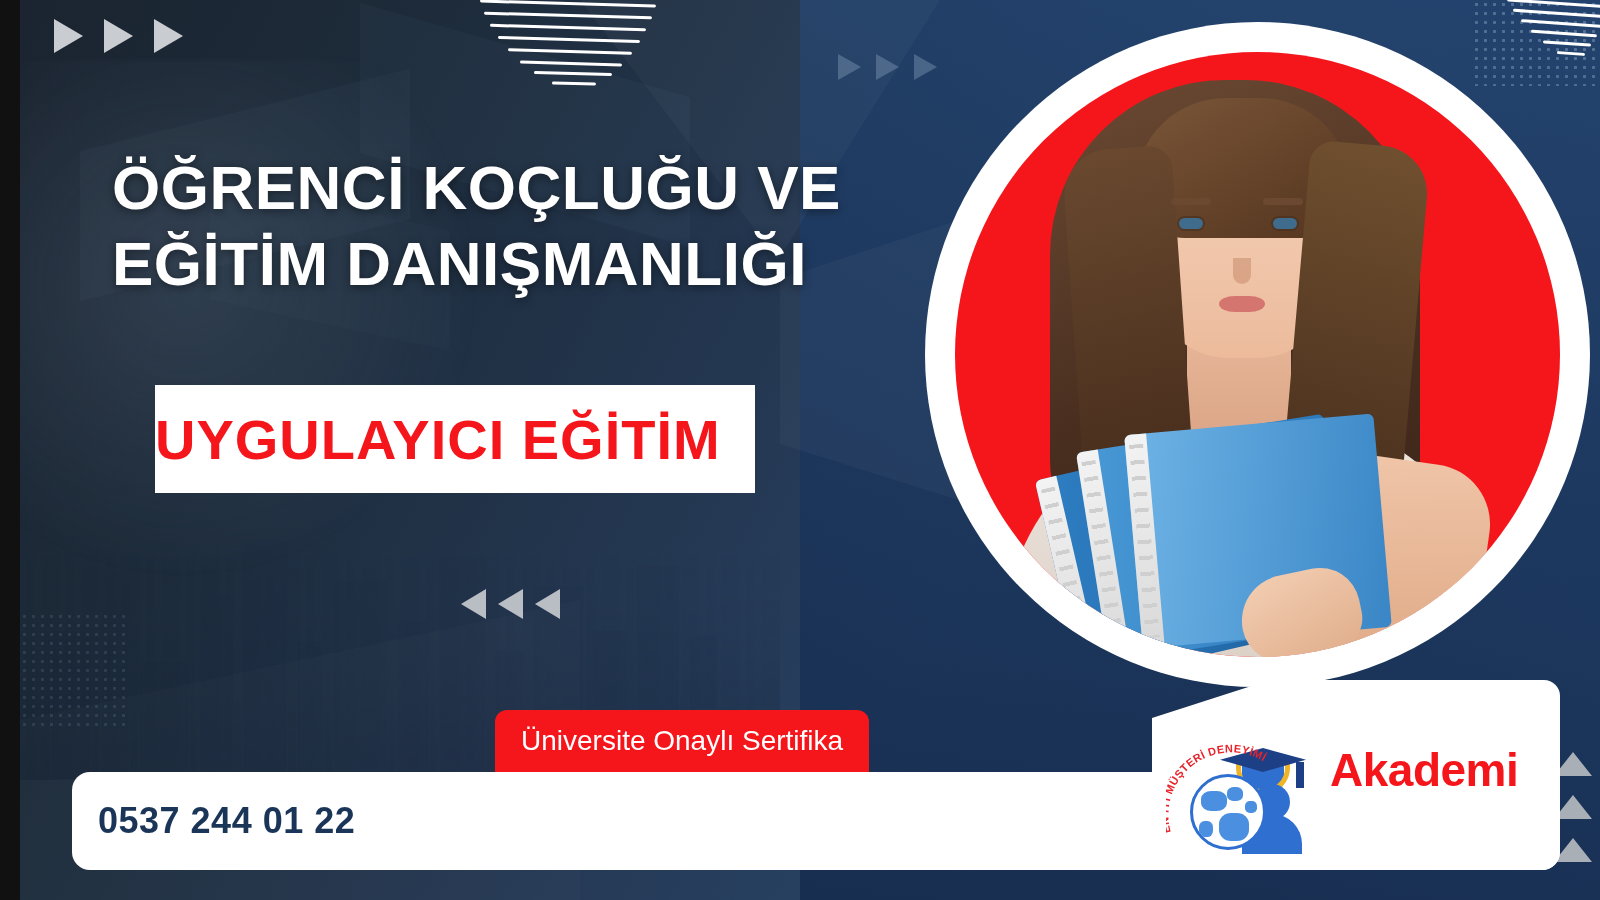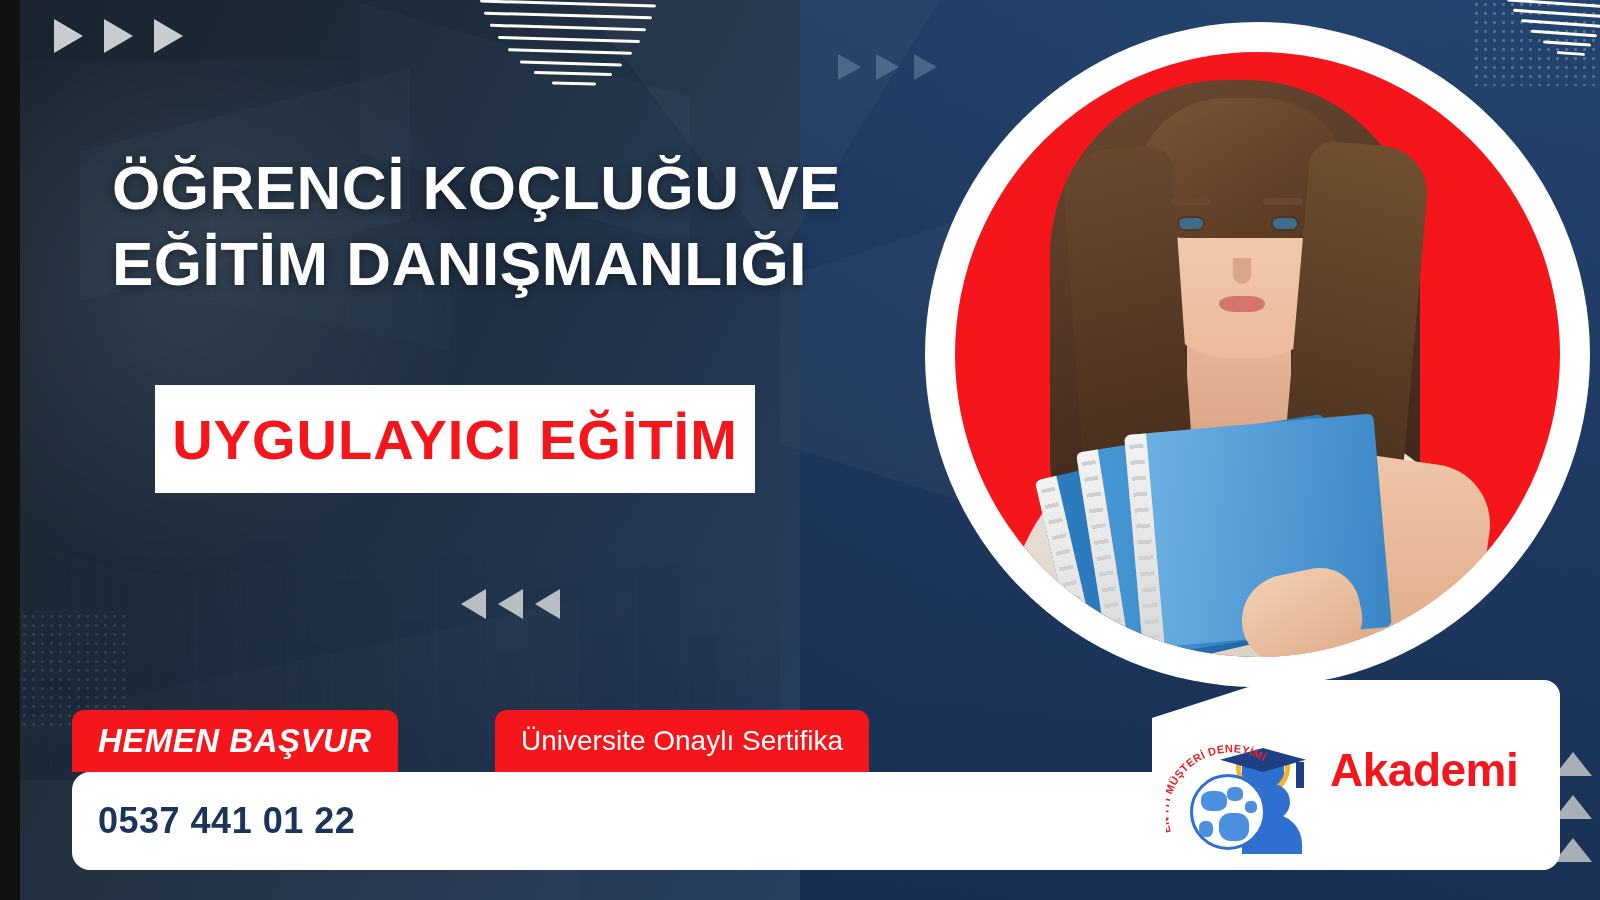--- a/index.html
+++ b/index.html
@@ -185,21 +185,21 @@
     letter-spacing:.5px;
     text-shadow:0 2px 10px rgba(0,0,0,.45);
     font-stretch:condensed;
   }
   .headline div{ white-space:nowrap; }
 
   .highlight-box{
     position:absolute; left:135px; top:385px;
     width:600px; height:108px;
     background:#ffffff;
-    display:flex; align-items:center; justify-content:center;
+    display:flex; align-items:center; justify-content:flex-start;
   }
   .highlight-box span{
     color:#f5161c; font-weight:800; font-size:56px;
     letter-spacing:1px; white-space:nowrap;
   }
 
   
   .chip{
     position:absolute;
     background:#f5161c; color:#fff;
@@ -439,30 +439,27 @@
 
   <div class="headline">
     <div>ÖĞRENCİ KOÇLUĞU VE</div>
     <div>EĞİTİM DANIŞMANLIĞI</div>
   </div>
 
   <div class="highlight-box">
     <span>UYGULAYICI EĞİTİM</span>
   </div>
 
-  <div class="chip chip-apply">
-    <span>HEMEN BAŞVUR</span>
-  </div>
 
   <div class="chip chip-cert">
     <span>Üniversite Onaylı Sertifika</span>
   </div>
 
   <div class="white-bar"></div>
-  <div class="phone">0537 441 01 22</div>
+  <div class="phone">0537 244 01 22</div>
 
 
   <div class="logo-panel">
     <div class="logo-mark">
       <div class="cap">
         <div class="crown"></div>
         <div class="gold"></div>
         <div class="board"></div>
         <div class="tassel"></div>
       </div>

